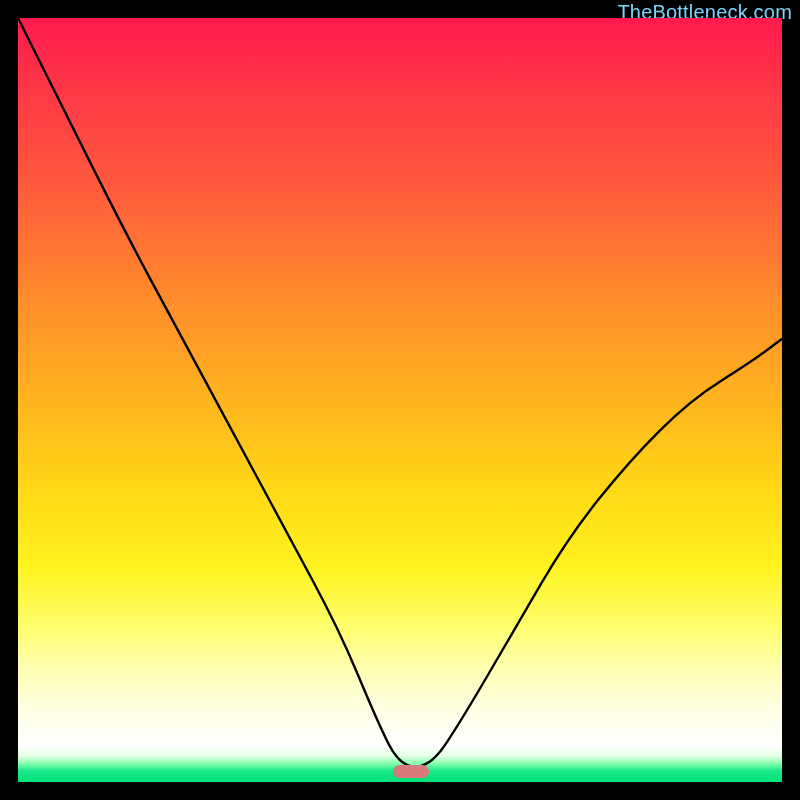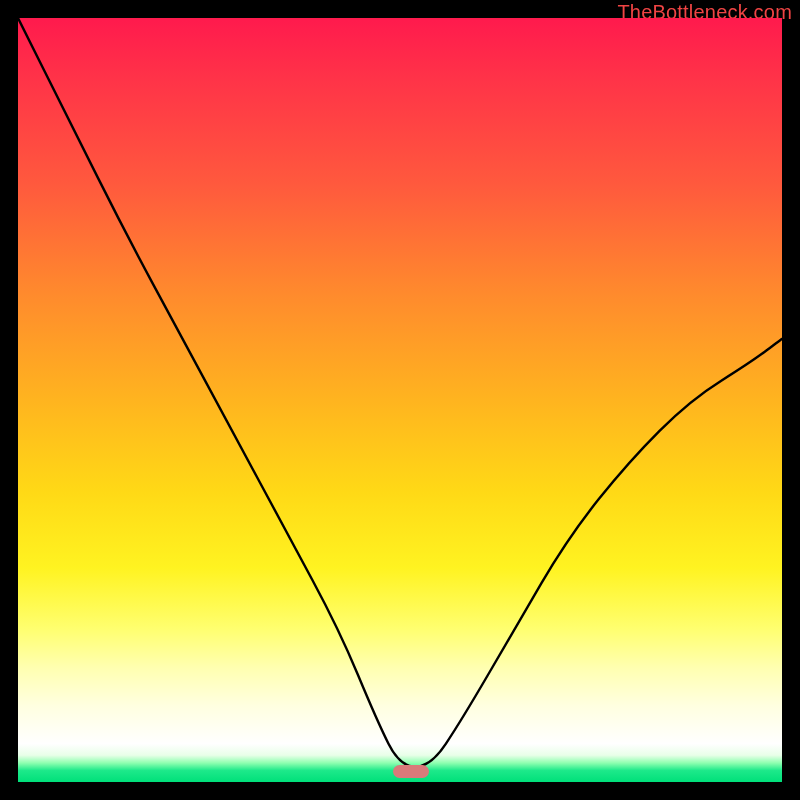--- a/index.html
+++ b/index.html
@@ -42,21 +42,21 @@
       #e8ffe8 96.5%,
       #8fffb0 97.5%,
       #1de98a 98.5%,
       #00e07a 100%
     );
   }
   .watermark {
     position: absolute;
     top: 1px;
     right: 8px;
-    color: #ef4444;
+    color: #7dd3fc;
     font-size: 20px;
     font-weight: 500;
     letter-spacing: 0.2px;
     user-select: none;
   }
   svg.curve {
     position: absolute;
     left: 0;
     top: 0;
     width: 764px;

